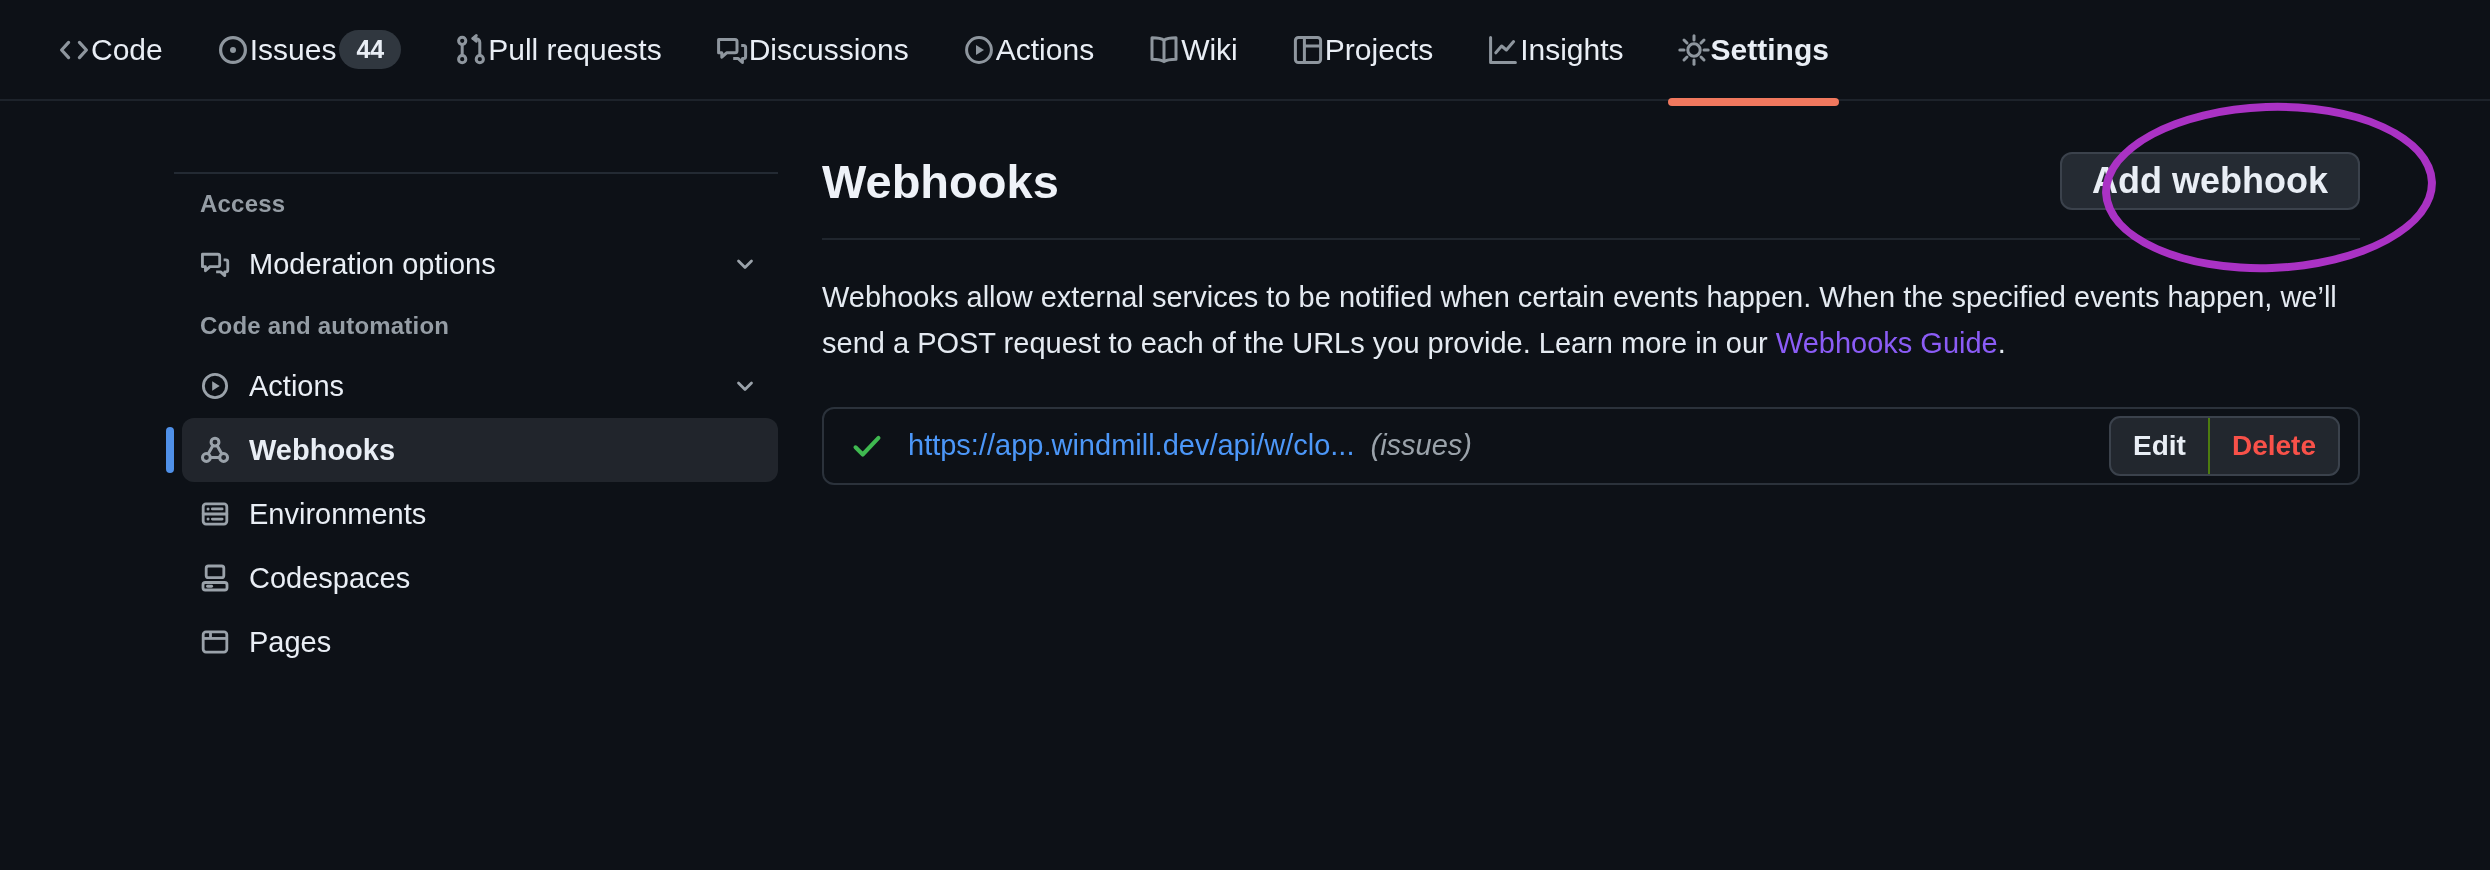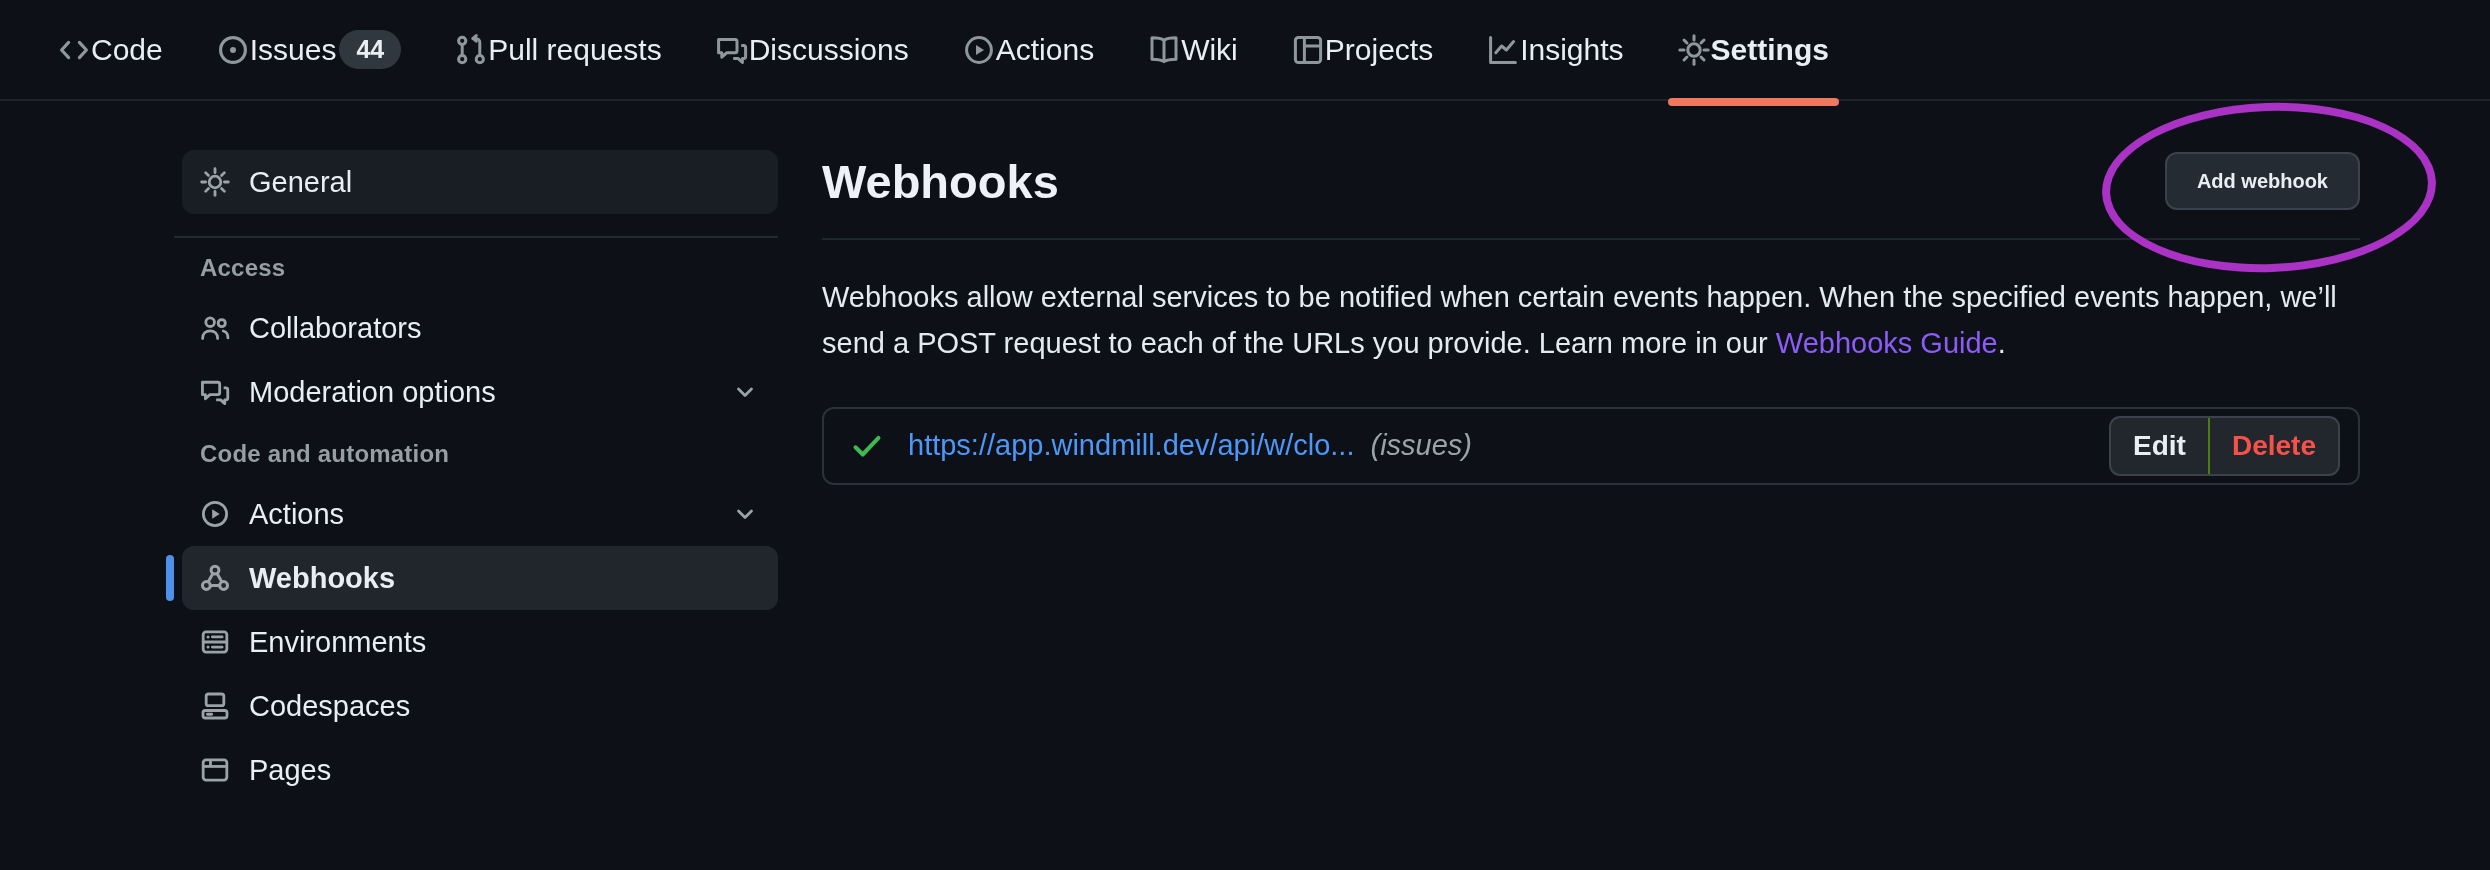--- a/index.html
+++ b/index.html
@@ -49,21 +49,21 @@
   
   .main{position:absolute;left:822px;top:152px;width:1538px;}
   .main-header{
     display:flex;justify-content:space-between;align-items:center;
     padding-bottom:28px;border-bottom:2px solid #20262e;
   }
   .page-title{font-size:47px;font-weight:600;color:#eef2f8;margin:0;}
   .add-btn{
     height:58px;padding:0 30px;border-radius:12px;
     background:#252b33;border:2px solid #3b424c;
-    color:#e9eef5;font-size:20px;font-weight:700;
+    color:#e9eef5;font-size:36px;font-weight:700;
     display:flex;align-items:center;cursor:pointer;
   }
   .desc{margin-top:34px;font-size:29px;line-height:1.6;color:#e4eaf1;max-width:1538px;}
   .desc a{color:#8b5cf6;text-decoration:none;cursor:pointer;text-align:center;}
   .hook-row{
     margin-top:40px;height:74px;border:2px solid #2b323b;border-radius:12px;
     display:flex;align-items:center;padding:0 18px 0 26px;
   }
   .hook-link{color:#4c97f8;font-size:29px;margin-left:24px;text-decoration:none;cursor:pointer;}
   .hook-events{color:#9aa2aa;font-style:italic;font-size:29px;margin-left:16px;}
@@ -189,52 +189,25 @@
             <line x1="3" y1="13" x2="4.5" y2="11.5"></line>
             <line x1="11.5" y1="4.5" x2="13" y2="3"></line>
           </svg>
       </span>
       <span>Settings</span>
     </div>
   </nav>
 
   <nav class="sidebar">
 
-    <div class="side-item hovered">
-      <span class="sicon">
-        <svg width="30" height="30" viewBox="0 0 16 16" fill="none" stroke="currentColor" stroke-width="1.5" stroke-linecap="round">
-            <circle cx="8" cy="8" r="3.1"></circle>
-            <line x1="8" y1=".9" x2="8" y2="3"></line>
-            <line x1="8" y1="13" x2="8" y2="15.1"></line>
-            <line x1=".9" y1="8" x2="3" y2="8"></line>
-            <line x1="13" y1="8" x2="15.1" y2="8"></line>
-            <line x1="3" y1="3" x2="4.5" y2="4.5"></line>
-            <line x1="11.5" y1="11.5" x2="13" y2="13"></line>
-            <line x1="3" y1="13" x2="4.5" y2="11.5"></line>
-            <line x1="11.5" y1="4.5" x2="13" y2="3"></line>
-          </svg>
-      </span>
-      <span>General</span>
-    </div>
 
     <div class="side-divider"></div>
 
     <div class="side-section">Access</div>
 
-    <div class="side-item">
-      <span class="sicon">
-        <svg width="30" height="30" viewBox="0 0 16 16" fill="none" stroke="currentColor" stroke-width="1.5" stroke-linecap="round">
-            <circle cx="5.4" cy="4.9" r="2.3"></circle>
-            <path d="M1.4 13.6c0-2.6 1.8-4.1 4-4.1s4 1.5 4 4.1"></path>
-            <circle cx="11.6" cy="5.4" r="1.9"></circle>
-            <path d="M12.4 9.6c1.7.4 2.5 2 2.5 3.7"></path>
-          </svg>
-      </span>
-      <span>Collaborators</span>
-    </div>
 
     <div class="side-item">
       <span class="sicon">
         <svg width="30" height="30" viewBox="0 0 16 16" fill="none" stroke="currentColor" stroke-width="1.5" stroke-linejoin="round">
             <path d="M1.3 2.8h8.2a1 1 0 0 1 1 1v4.6a1 1 0 0 1-1 1H5.3L2.9 11.6V9.4H1.3a0 0 0 0 1 0 0V2.8z"></path>
             <path d="M12.6 5.8h1.2a1 1 0 0 1 1 1v4.4a1 1 0 0 1-1 1h-.6v2l-2.2-2H8.6"></path>
           </svg>
       </span>
       <span>Moderation options</span>
       <span class="chev">

